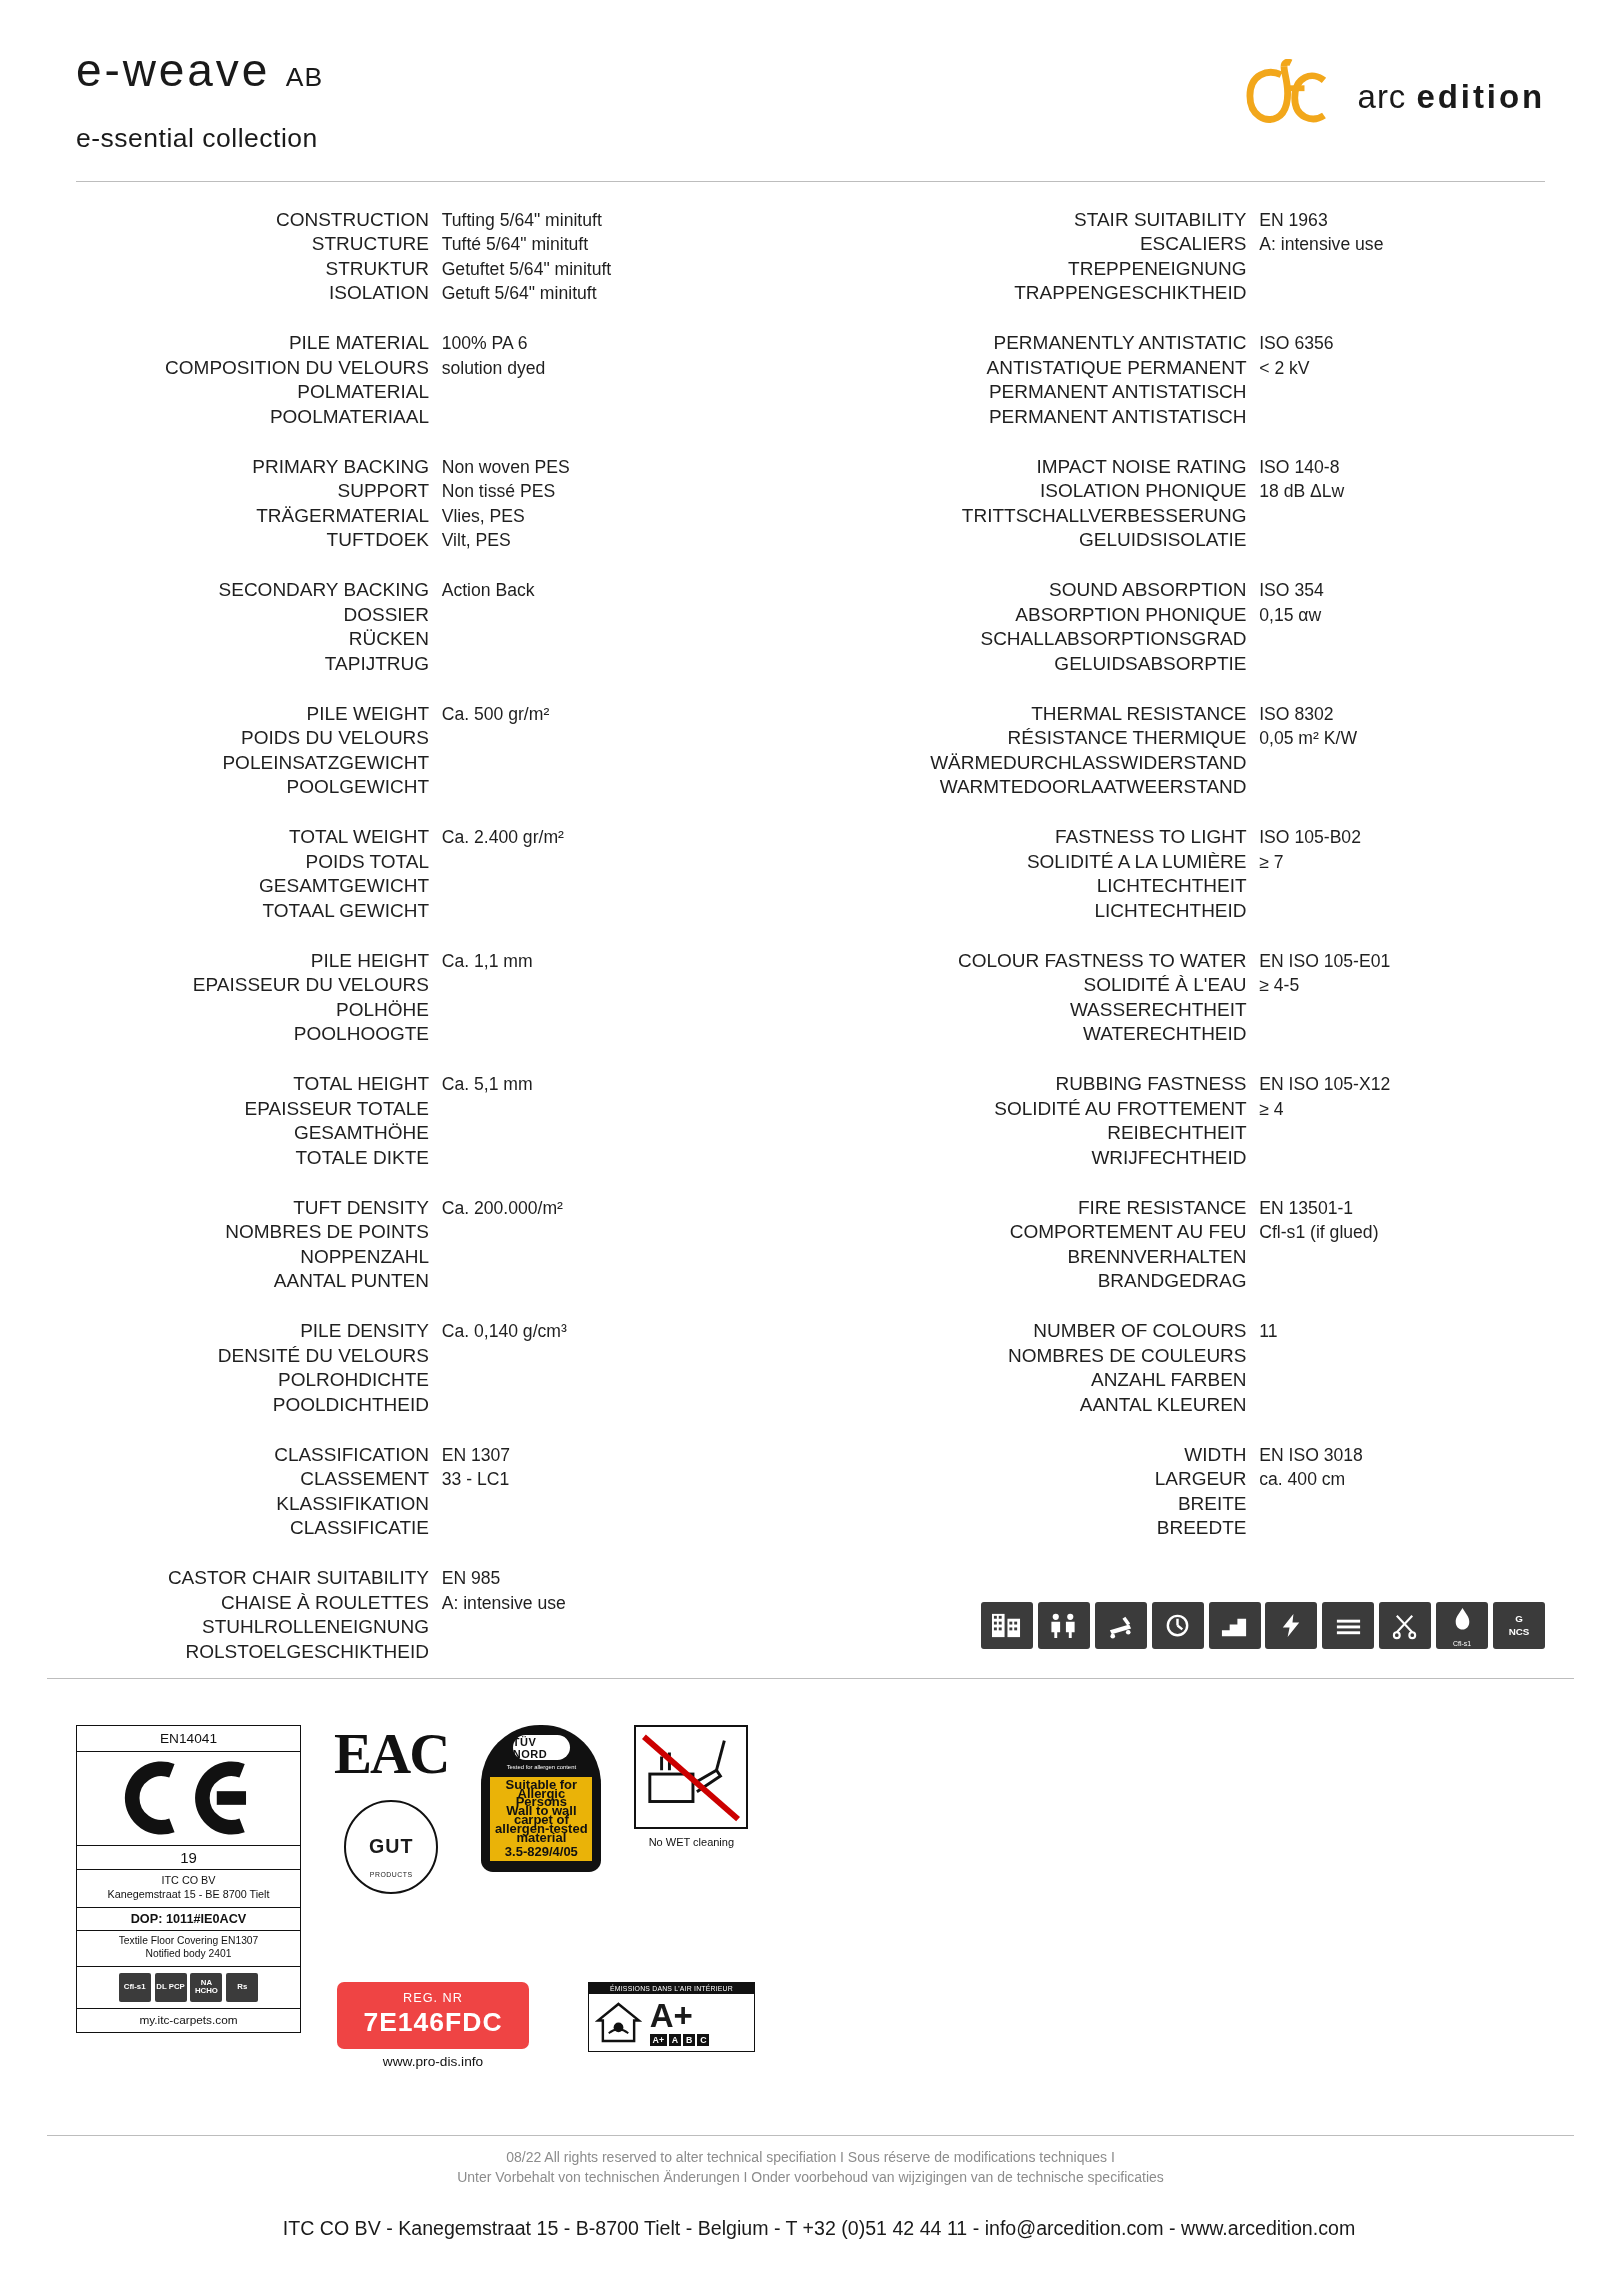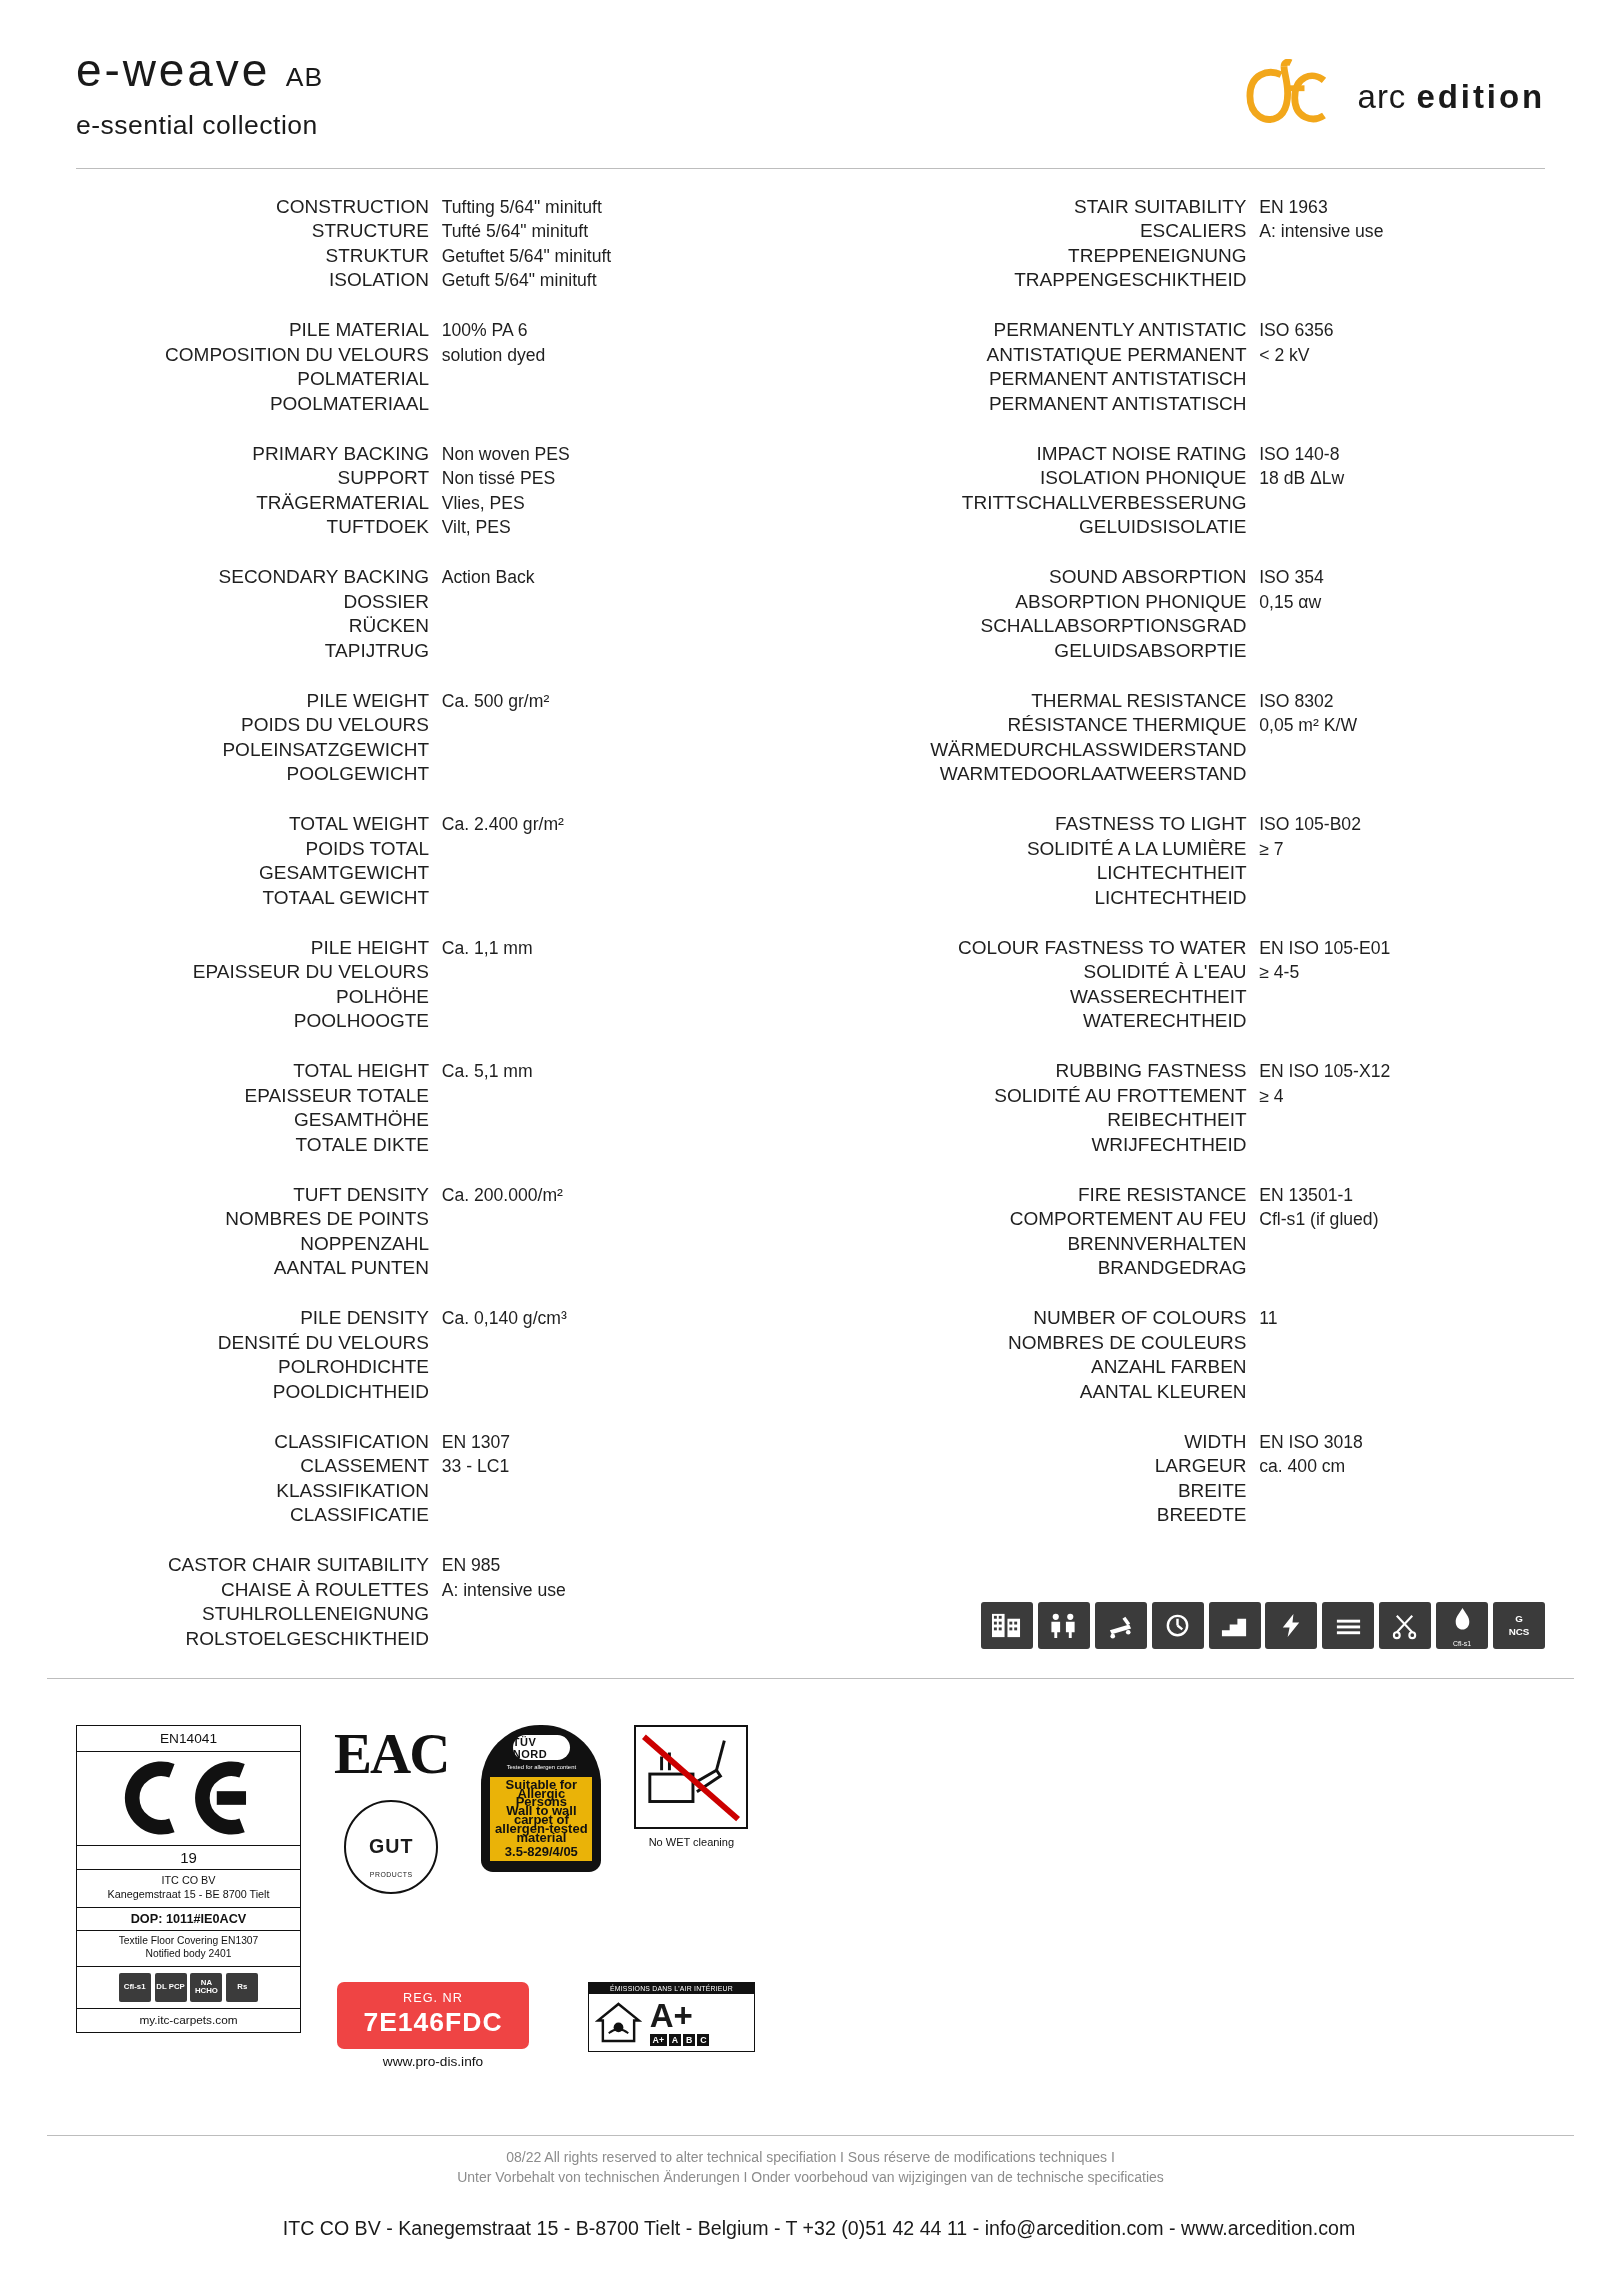--- a/index.html
+++ b/index.html
@@ -10,21 +10,21 @@
     font-family:"Liberation Sans", sans-serif;
     color:#1a1a1a;
     position:relative;
   }
   .page { position:relative; width:1621px; height:2293px; padding:0 76px; }
 
   
   .header { display:flex; justify-content:space-between; align-items:flex-start; padding-top:47px; }
   .brand-title { font-size:46px; letter-spacing:2.9px; font-weight:400; color:#1a1a1a; line-height:1; }
   .brand-title .code { font-size:26.5px; letter-spacing:1px; margin-left:15.7px; }
-  .brand-sub { font-size:26.5px; letter-spacing:0.5px; margin-top:17px; color:#1a1a1a; }
+  .brand-sub { font-size:26.5px; letter-spacing:0.5px; margin-top:30px; color:#1a1a1a; }
 
   .logo-wrap { display:flex; align-items:center; gap:25.5px; margin-top:11.8px; }
   .logo-mark { position:relative; width:94px; height:76px; }
   .logo-mark svg { display:block; }
   .logo-text { font-size:33px; letter-spacing:1px; color:#1a1a1a; }
   .logo-text .bold { font-weight:bold; letter-spacing:2.9px; }
 
   .rule { border-top:1px solid #bdbdbd; margin-top:27.4px; }
 
   

